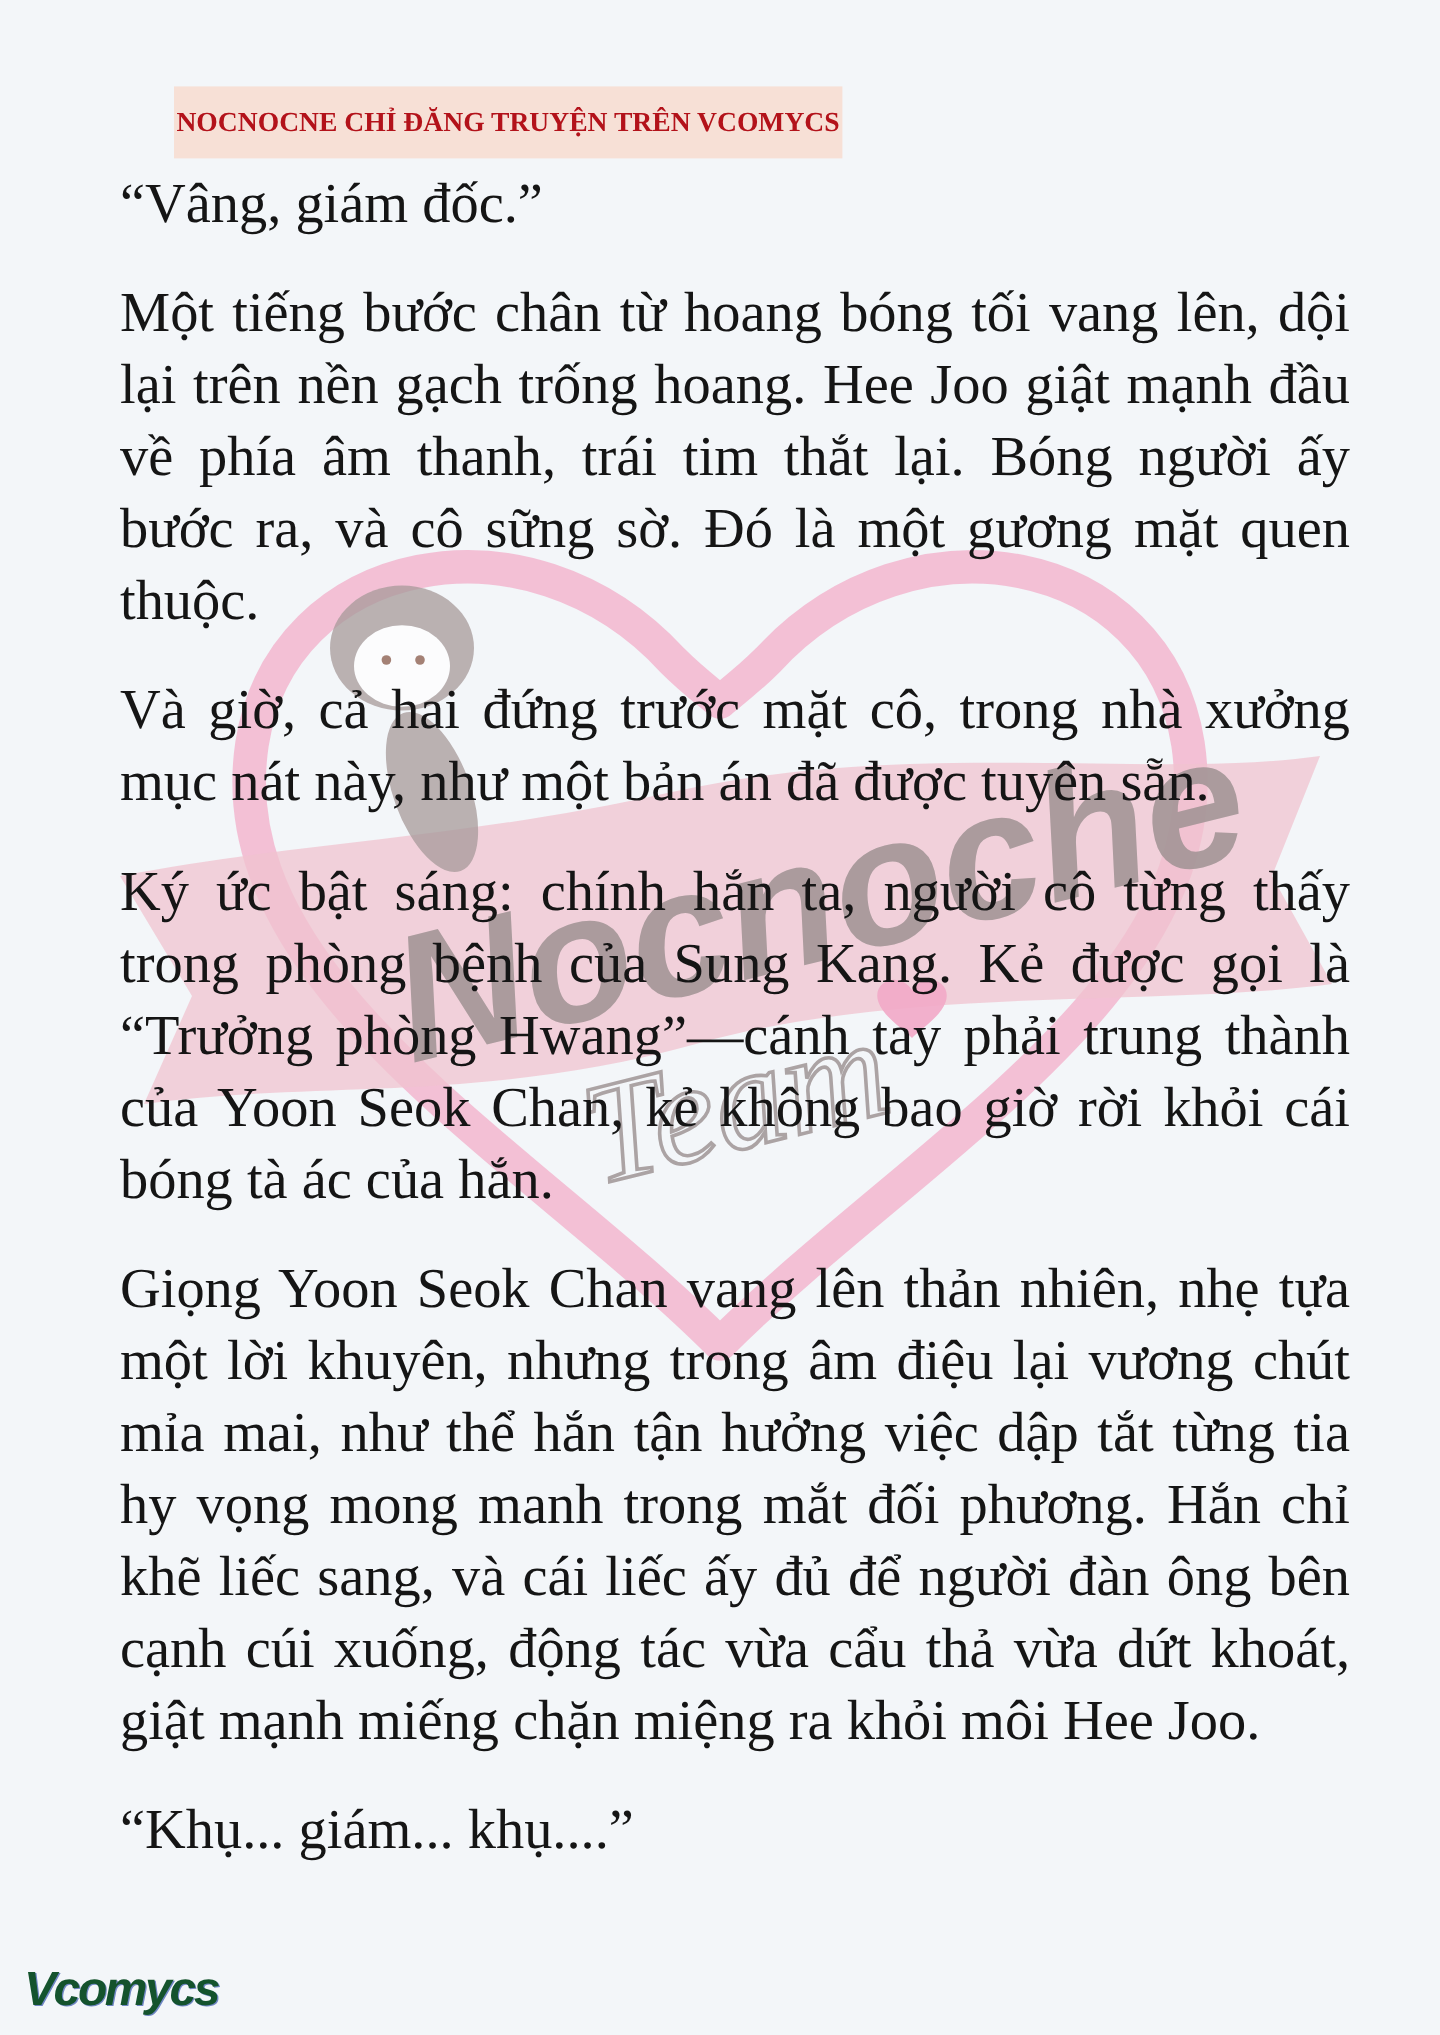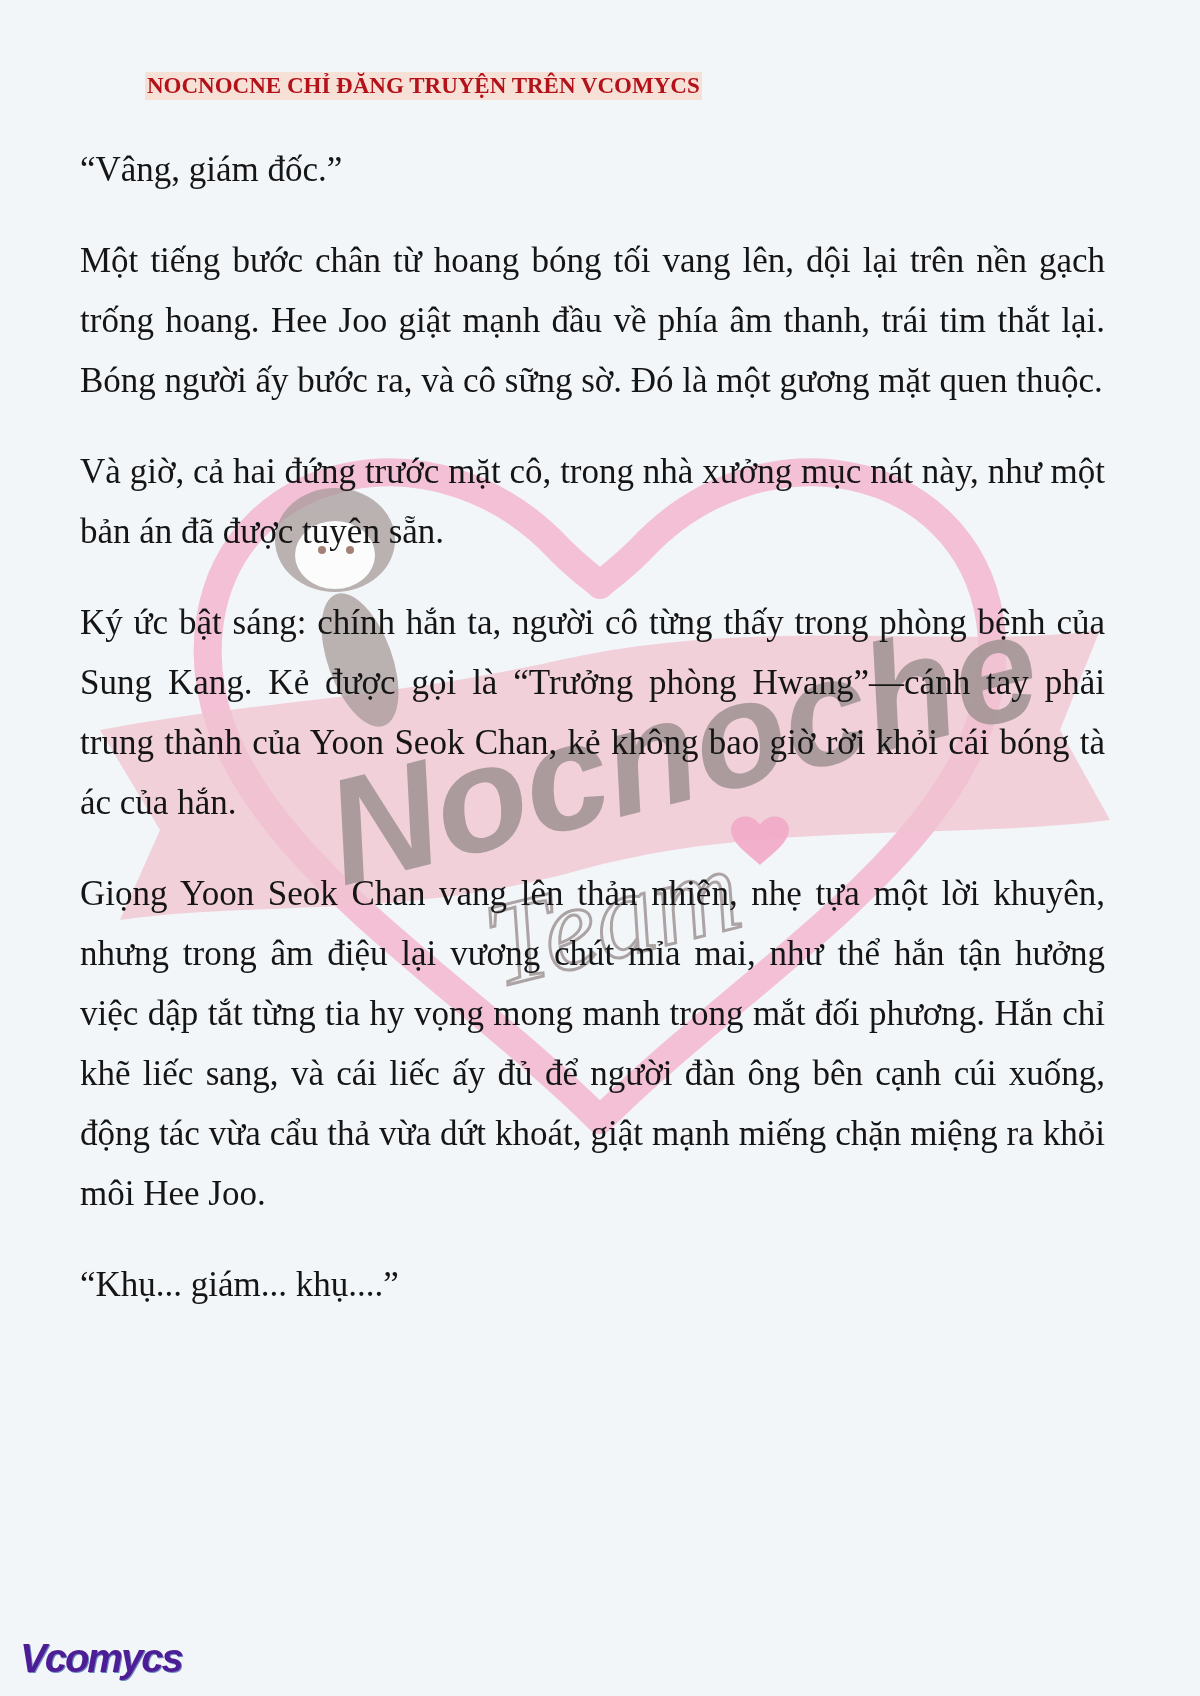--- a/index.html
+++ b/index.html
@@ -20,55 +20,55 @@
     top: 400px;
     width: 1080px;
     height: 760px;
     pointer-events: none;
     z-index: 0;
   }
   .header-banner {
     position: absolute;
     left: 145px;
     top: 72px;
-    padding: 0 2px;
+    padding: 16px 2px;
     background: #f7e0d6;
     color: #b3121a;
     font-family: "Liberation Serif", "DejaVu Serif", serif;
     font-weight: bold;
     font-size: 23px;
     line-height: 28px;
     letter-spacing: 0px;
     z-index: 2;
   }
   .content {
     position: absolute;
-    left: 80px;
+    left: 100px;
     top: 140px;
     width: 1025px;
     z-index: 1;
     color: #151515;
-    font-size: 35px;
+    font-size: 47px;
     line-height: 60px;
   }
   .para {
     margin: 0 0 31px 0;
     text-align: justify;
   }
   .logo {
     position: absolute;
     left: 20px;
     top: 1636px;
     z-index: 2;
     font-family: "Liberation Sans", "DejaVu Sans", sans-serif;
     font-style: italic;
     font-weight: bold;
     font-size: 40px;
     letter-spacing: -2px;
-    color: #4c1d95;
+    color: #14532d;
     text-shadow: 1px 1px 0 #6f86c4;
   }
 </style>
 </head>
 <body>
 
 <svg class="watermark" viewBox="0 0 1080 760">
 
   <path d="M540 720 C 380 560, 120 420, 150 220 C 175 60, 380 20, 500 150 C 520 170, 535 180, 540 185 C 545 180, 560 170, 580 150 C 700 20, 905 60, 930 220 C 960 420, 700 560, 540 720 Z" fill="none" stroke="#f2b6cf" stroke-width="28" stroke-linejoin="round" opacity="0.85"></path>
 

